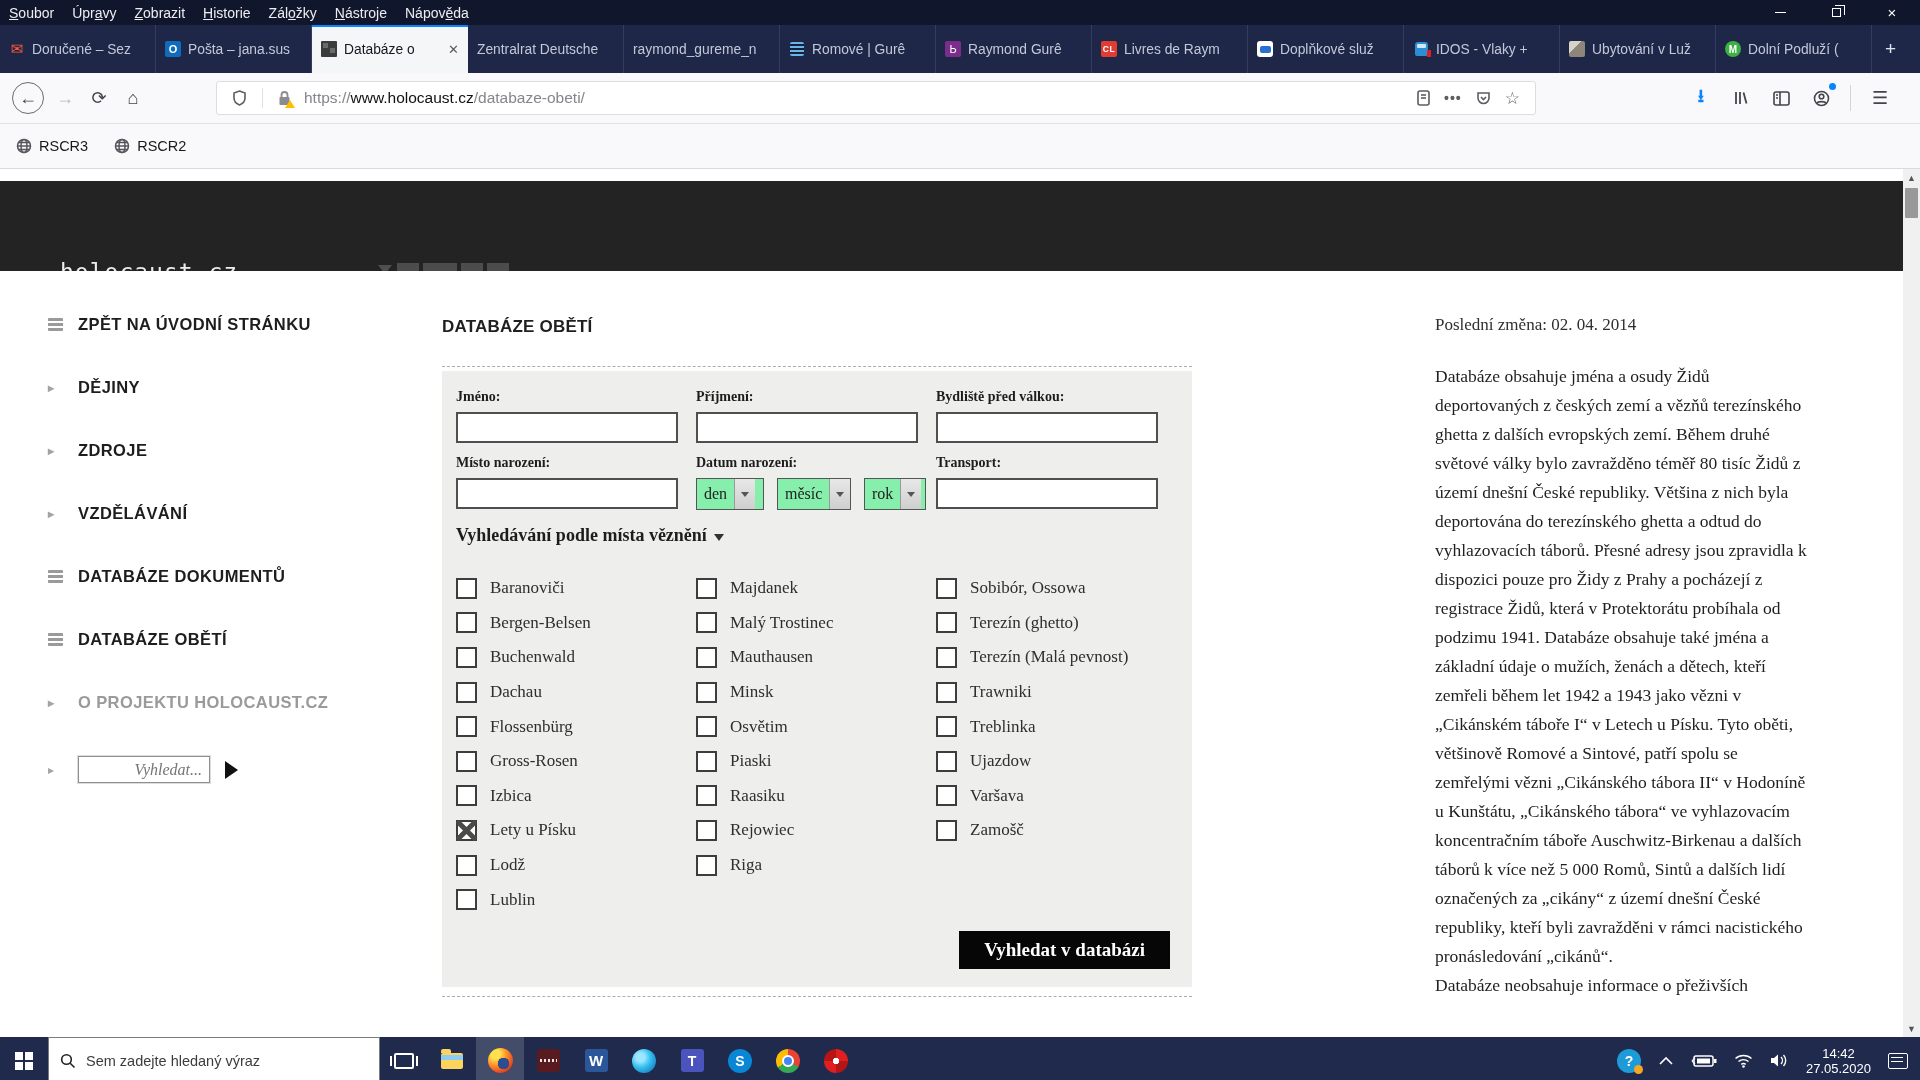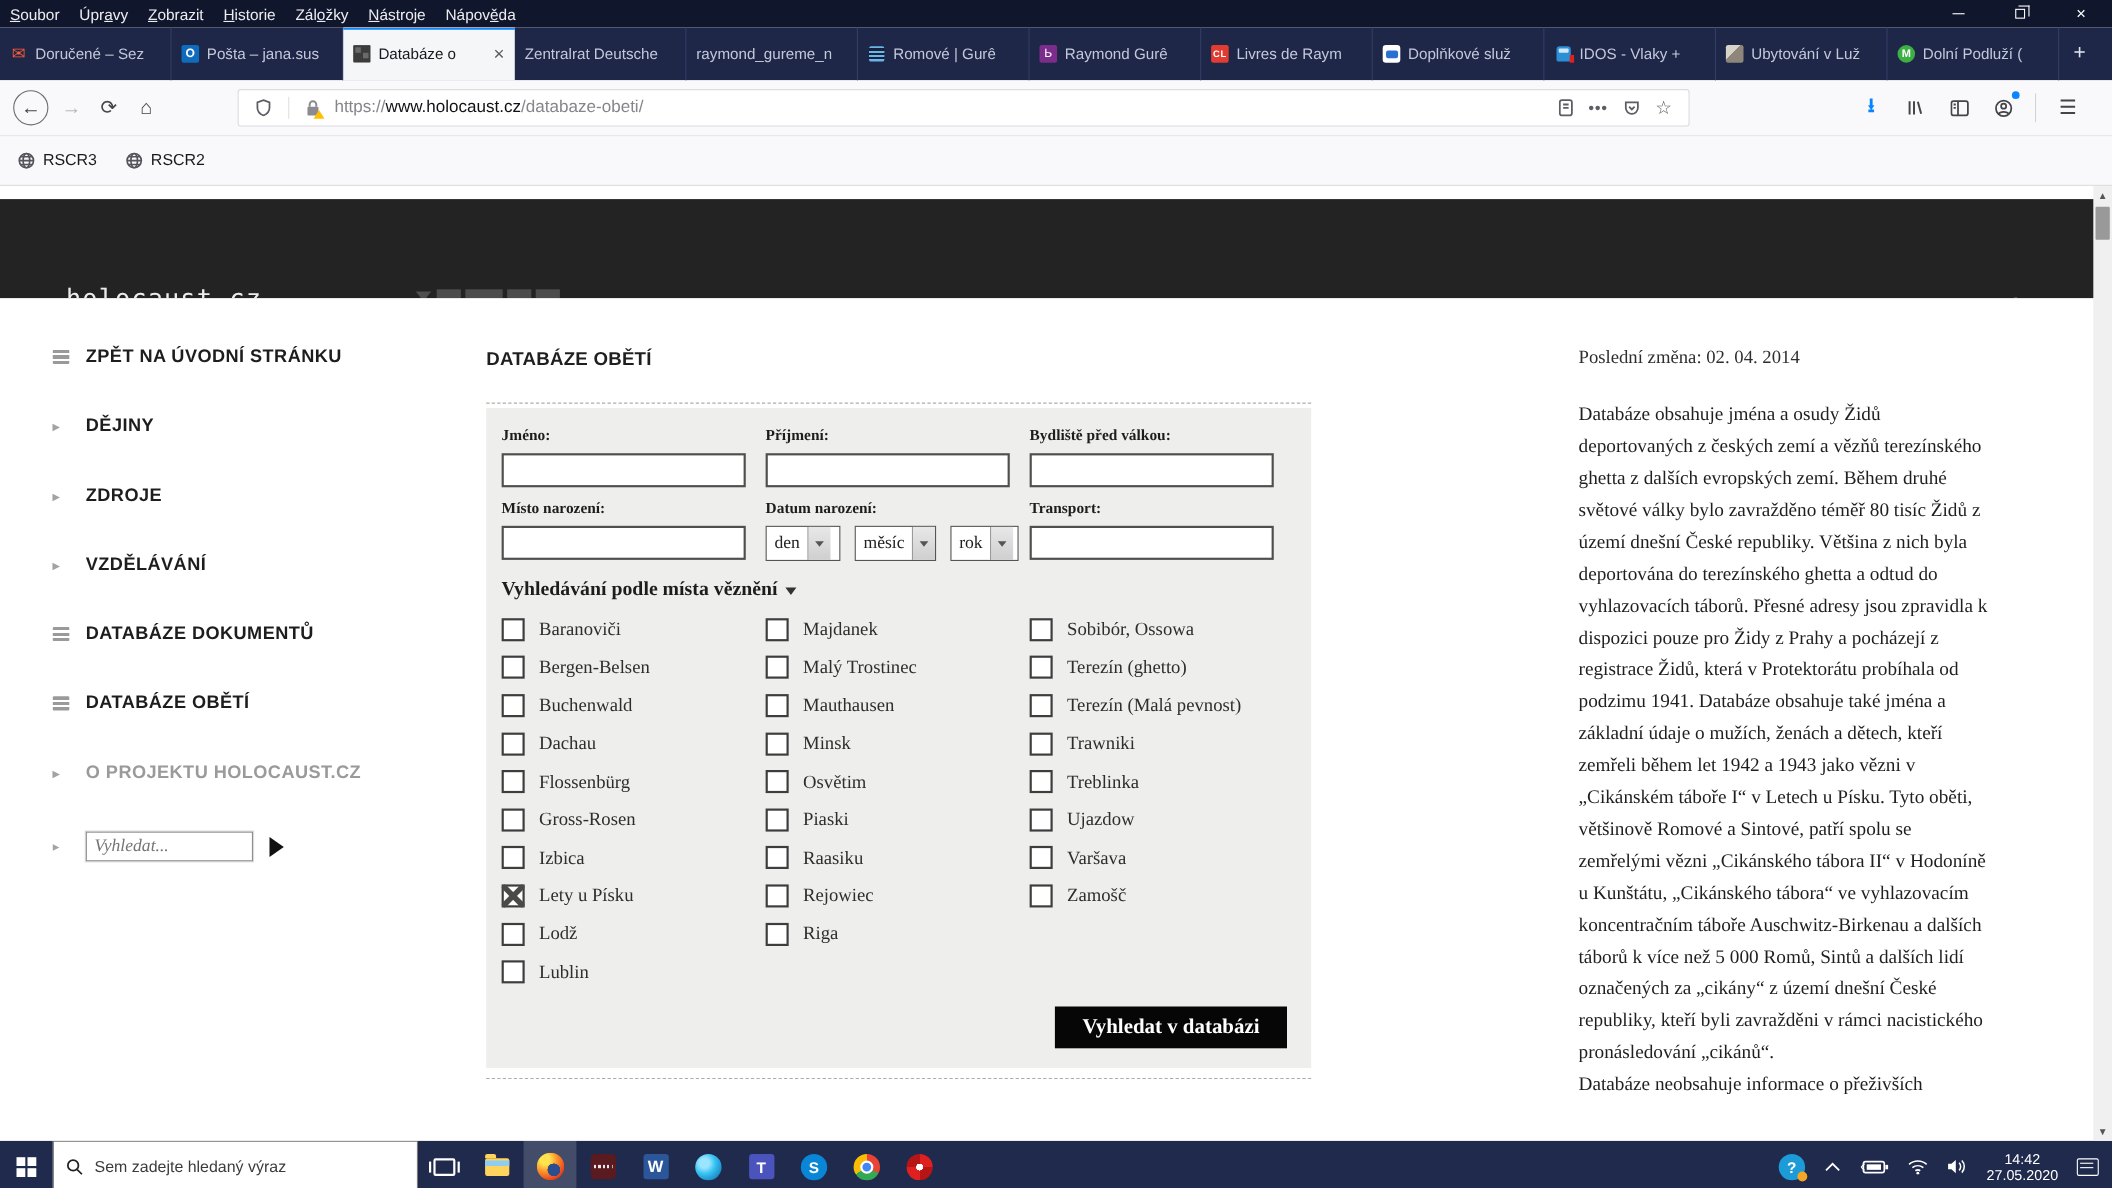--- a/index.html
+++ b/index.html
@@ -84,39 +84,39 @@
 
   .content { display:flex; }
   
   .sidebar { width:442px; padding:44px 0 0 48px; flex:none; }
   .side-item { display:flex; align-items:center; gap:15px; margin-bottom:44px; font-weight:bold; font-size:16.5px;
                letter-spacing:.4px; color:#1d1d1d; }
   .side-item.muted { color:#9a9a9a; }
   .bars-ic { width:15px; height:13px; background:repeating-linear-gradient(#9a9a9a 0 3px, transparent 3px 5px); border-radius:1px; flex:none; }
   .chev-ic { color:#a3a3a3; font-size:12px; flex:none; width:15px; }
   .side-search { display:flex; align-items:center; gap:15px; }
-  .side-search input { width:152px; height:27px; border:1px solid #8f8f8f; box-shadow:0 0 0 1px #dcdcdc; padding:2px 7px;
-                       font-family:"Liberation Serif",serif; font-style:italic; font-size:16px; color:#3f3f3f; }
+  .side-search input { width:132px; height:27px; border:1px solid #8f8f8f; box-shadow:0 0 0 1px #dcdcdc; padding:2px 7px;
+                       font-family:"Liberation Serif",serif; font-style:italic; font-size:16px; color:#3f3f3f;text-align:right; }
   .play-ic { width:0; height:0; border-top:9px solid transparent; border-bottom:9px solid transparent; border-left:13px solid #111; }
 
   
   .main { width:750px; padding-top:36px; flex:none; }
   .page-title { font-size:17px; font-weight:bold; letter-spacing:.2px; color:#1f1f1f; margin:10px 0 29px; }
   .dashed { border:none; border-top:1px dashed #adadad; margin:0; }
   .formbox { background:#eeeeec; padding:18px 14px 14px; margin-top:4px; }
   .fgrid { display:grid; grid-template-columns:240px 240px 1fr; }
   .flabel { font-family:"Liberation Serif",serif; font-weight:bold; font-size:14px; color:#1d1d1d; display:block; margin-bottom:7px; }
   .txt { width:222px; height:31px; border:2px solid #4f4f4f; background:#fff; font-size:16px; padding:0 6px; font-family:"Liberation Serif",serif; }
   .row2 { margin-top:12px; }
   .selects { display:flex; gap:13px; }
-  .sel { height:32px; border:1.5px solid #555; background:#ffffff; display:flex; align-items:stretch; font-family:"Liberation Serif",serif; font-size:16px; color:#222; }
+  .sel { height:32px; border:1.5px solid #555; background:#86efac; display:flex; align-items:stretch; font-family:"Liberation Serif",serif; font-size:16px; color:#222; }
   .sel .val { display:flex; align-items:center; padding:0 7px; }
   .sel .arrow { width:21px; background:linear-gradient(#e8e8e8,#cfcfcf); border-left:1px solid #9a9a9a; display:flex; align-items:center; justify-content:center; }
   .sel .arrow i { width:0; height:0; border-left:4px solid transparent; border-right:4px solid transparent; border-top:5px solid #555; }
-  .campshead { font-family:"Liberation Serif",serif; font-weight:bold; font-size:18px; color:#1d1d1d; margin:15px 0 9px; display:flex; align-items:center; gap:7px; }
+  .campshead { font-family:"Liberation Serif",serif; font-weight:bold; font-size:18px; color:#1d1d1d; margin:15px 0 25px; display:flex; align-items:center; gap:7px; }
   .campshead .caret-dn { width:0; height:0; border-left:5px solid transparent; border-right:5px solid transparent; border-top:7px solid #333; margin-top:3px; }
   .campsgrid { display:grid; grid-template-columns:240px 240px 1fr; }
   .camp { display:flex; align-items:center; gap:13px; height:34.6px; font-family:"Liberation Serif",serif; font-size:17px; color:#2e2e2e; }
   .cb { width:21px; height:21px; border:2px solid #3d3d3d; background:#fff; position:relative; flex:none; }
   .cb.checked::before, .cb.checked::after { content:""; position:absolute; left:-5px; top:6px; width:27px; height:5px;
         background:#4a4a4a; border-radius:2.5px; transform:rotate(45deg); }
   .cb.checked::after { transform:rotate(-45deg); }
   .submitrow { display:flex; justify-content:flex-end; padding:14px 8px 4px 0; }
   .submit { background:#060606; color:#fff; font-family:"Liberation Serif",serif; font-weight:bold; font-size:19px; padding:8px 25px; border:none; }
   .below-box { margin-top:9px; }

